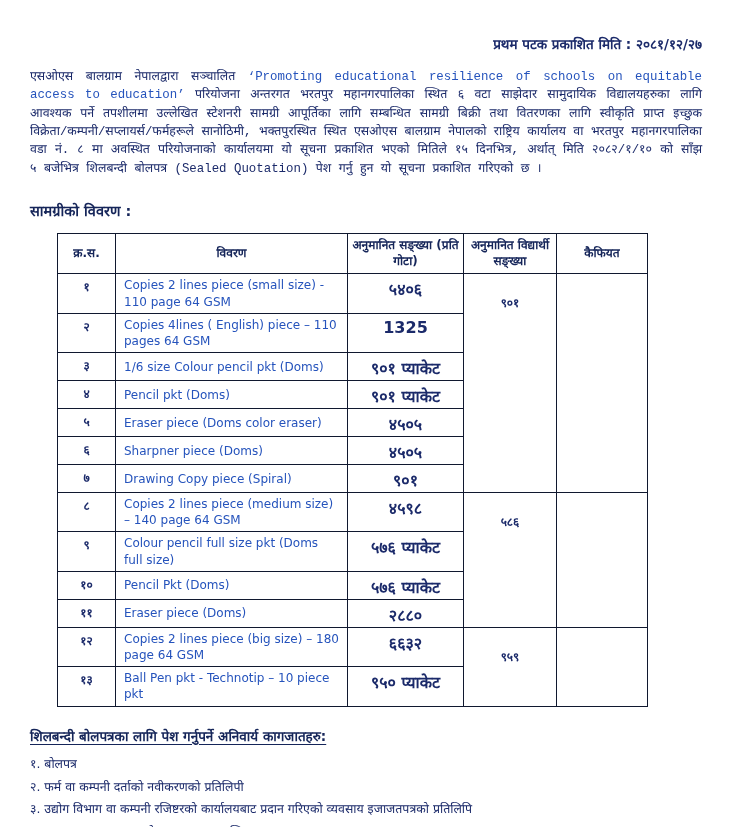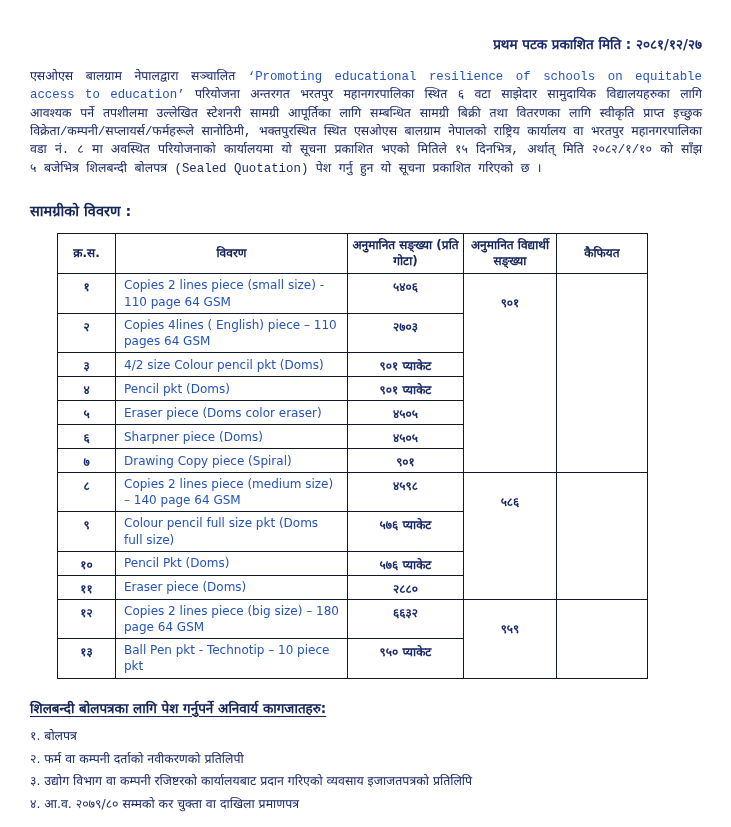--- a/index.html
+++ b/index.html
@@ -33,21 +33,21 @@
   }
   table.items th,table.items td{
     border:1.6px solid #10182f;
   }
   table.items th{
     font-size:12px;font-weight:bold;text-align:center;color:#152559;
     padding:4px 2px;line-height:1.3;vertical-align:middle;
   }
   td.sn{text-align:center;font-weight:bold;font-size:12px;padding:2px 0;vertical-align:top;padding-top:4px;}
   td.desc{color:#2553bc;font-size:12px;padding:3px 8px;line-height:1.35;vertical-align:middle;margin-top:18px;}
-  td.qty{text-align:center;font-weight:bold;font-size:12px;vertical-align:top;padding-top:4px;}
+  td.qty{text-align:center;font-weight:bold;font-size:16px;vertical-align:top;padding-top:4px;}
   td.students{text-align:center;font-weight:bold;font-size:12px;vertical-align:top;padding-top:20px;}
   td.remarks{background:#ffffff;}
   .doc-list{margin-top:8px;font-size:12.4px;line-height:1.85;color:#1b2a6a;}
   .doc-list .li{white-space:nowrap;}
 </style>
 </head>
 <body>
 
 <div class="page">
 
@@ -78,25 +78,25 @@
       <tr>
         <td class="sn">१</td>
         <td class="desc">Copies 2 lines  piece (small size)  - 110 page 64 GSM</td>
         <td class="qty">५४०६</td>
         <td class="students" rowspan="7">९०१</td>
         <td class="remarks" rowspan="7"></td>
       </tr>
       <tr>
         <td class="sn">२</td>
         <td class="desc">Copies 4lines ( English) piece – 110 pages 64 GSM</td>
-        <td class="qty">२७०३</td>
+        <td class="qty">1325</td>
       </tr>
       <tr>
         <td class="sn">३</td>
-        <td class="desc">4/2 size Colour pencil pkt (Doms)</td>
+        <td class="desc">1/6 size Colour pencil pkt (Doms)</td>
         <td class="qty">९०१ प्याकेट</td>
       </tr>
       <tr>
         <td class="sn">४</td>
         <td class="desc">Pencil pkt (Doms)</td>
         <td class="qty">९०१ प्याकेट</td>
       </tr>
       <tr>
         <td class="sn">५</td>
         <td class="desc">Eraser piece (Doms color eraser)</td>

